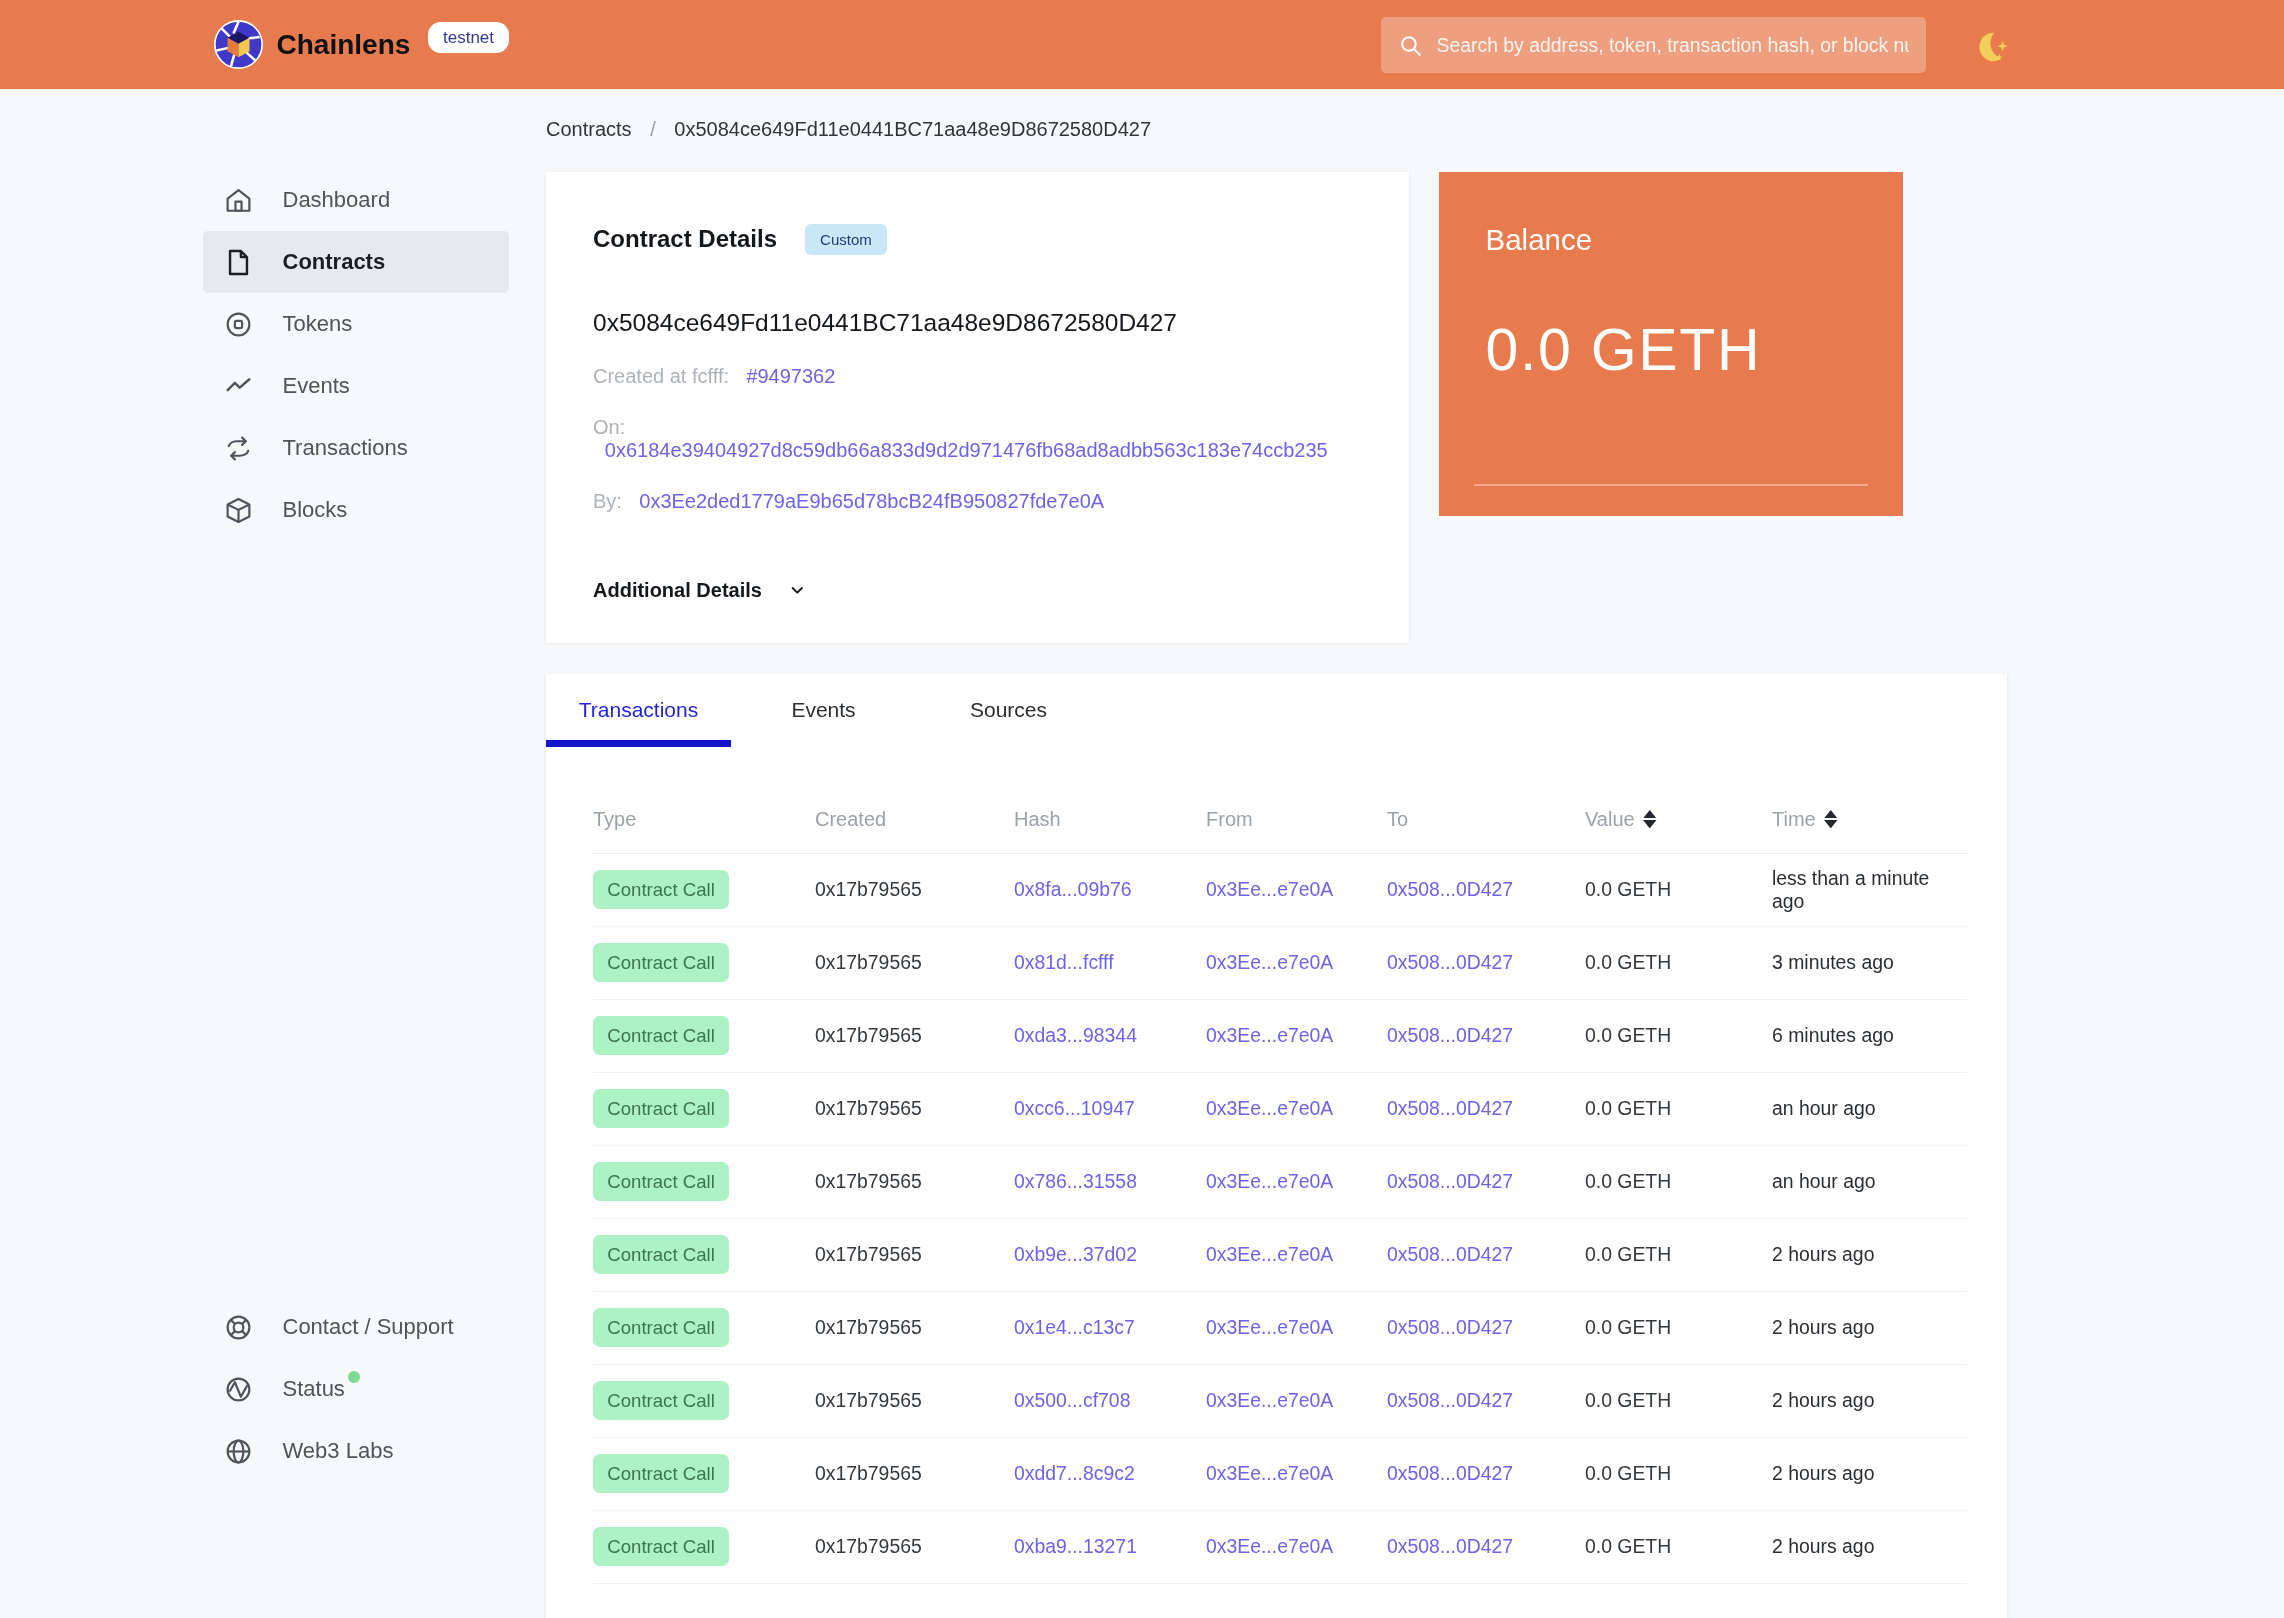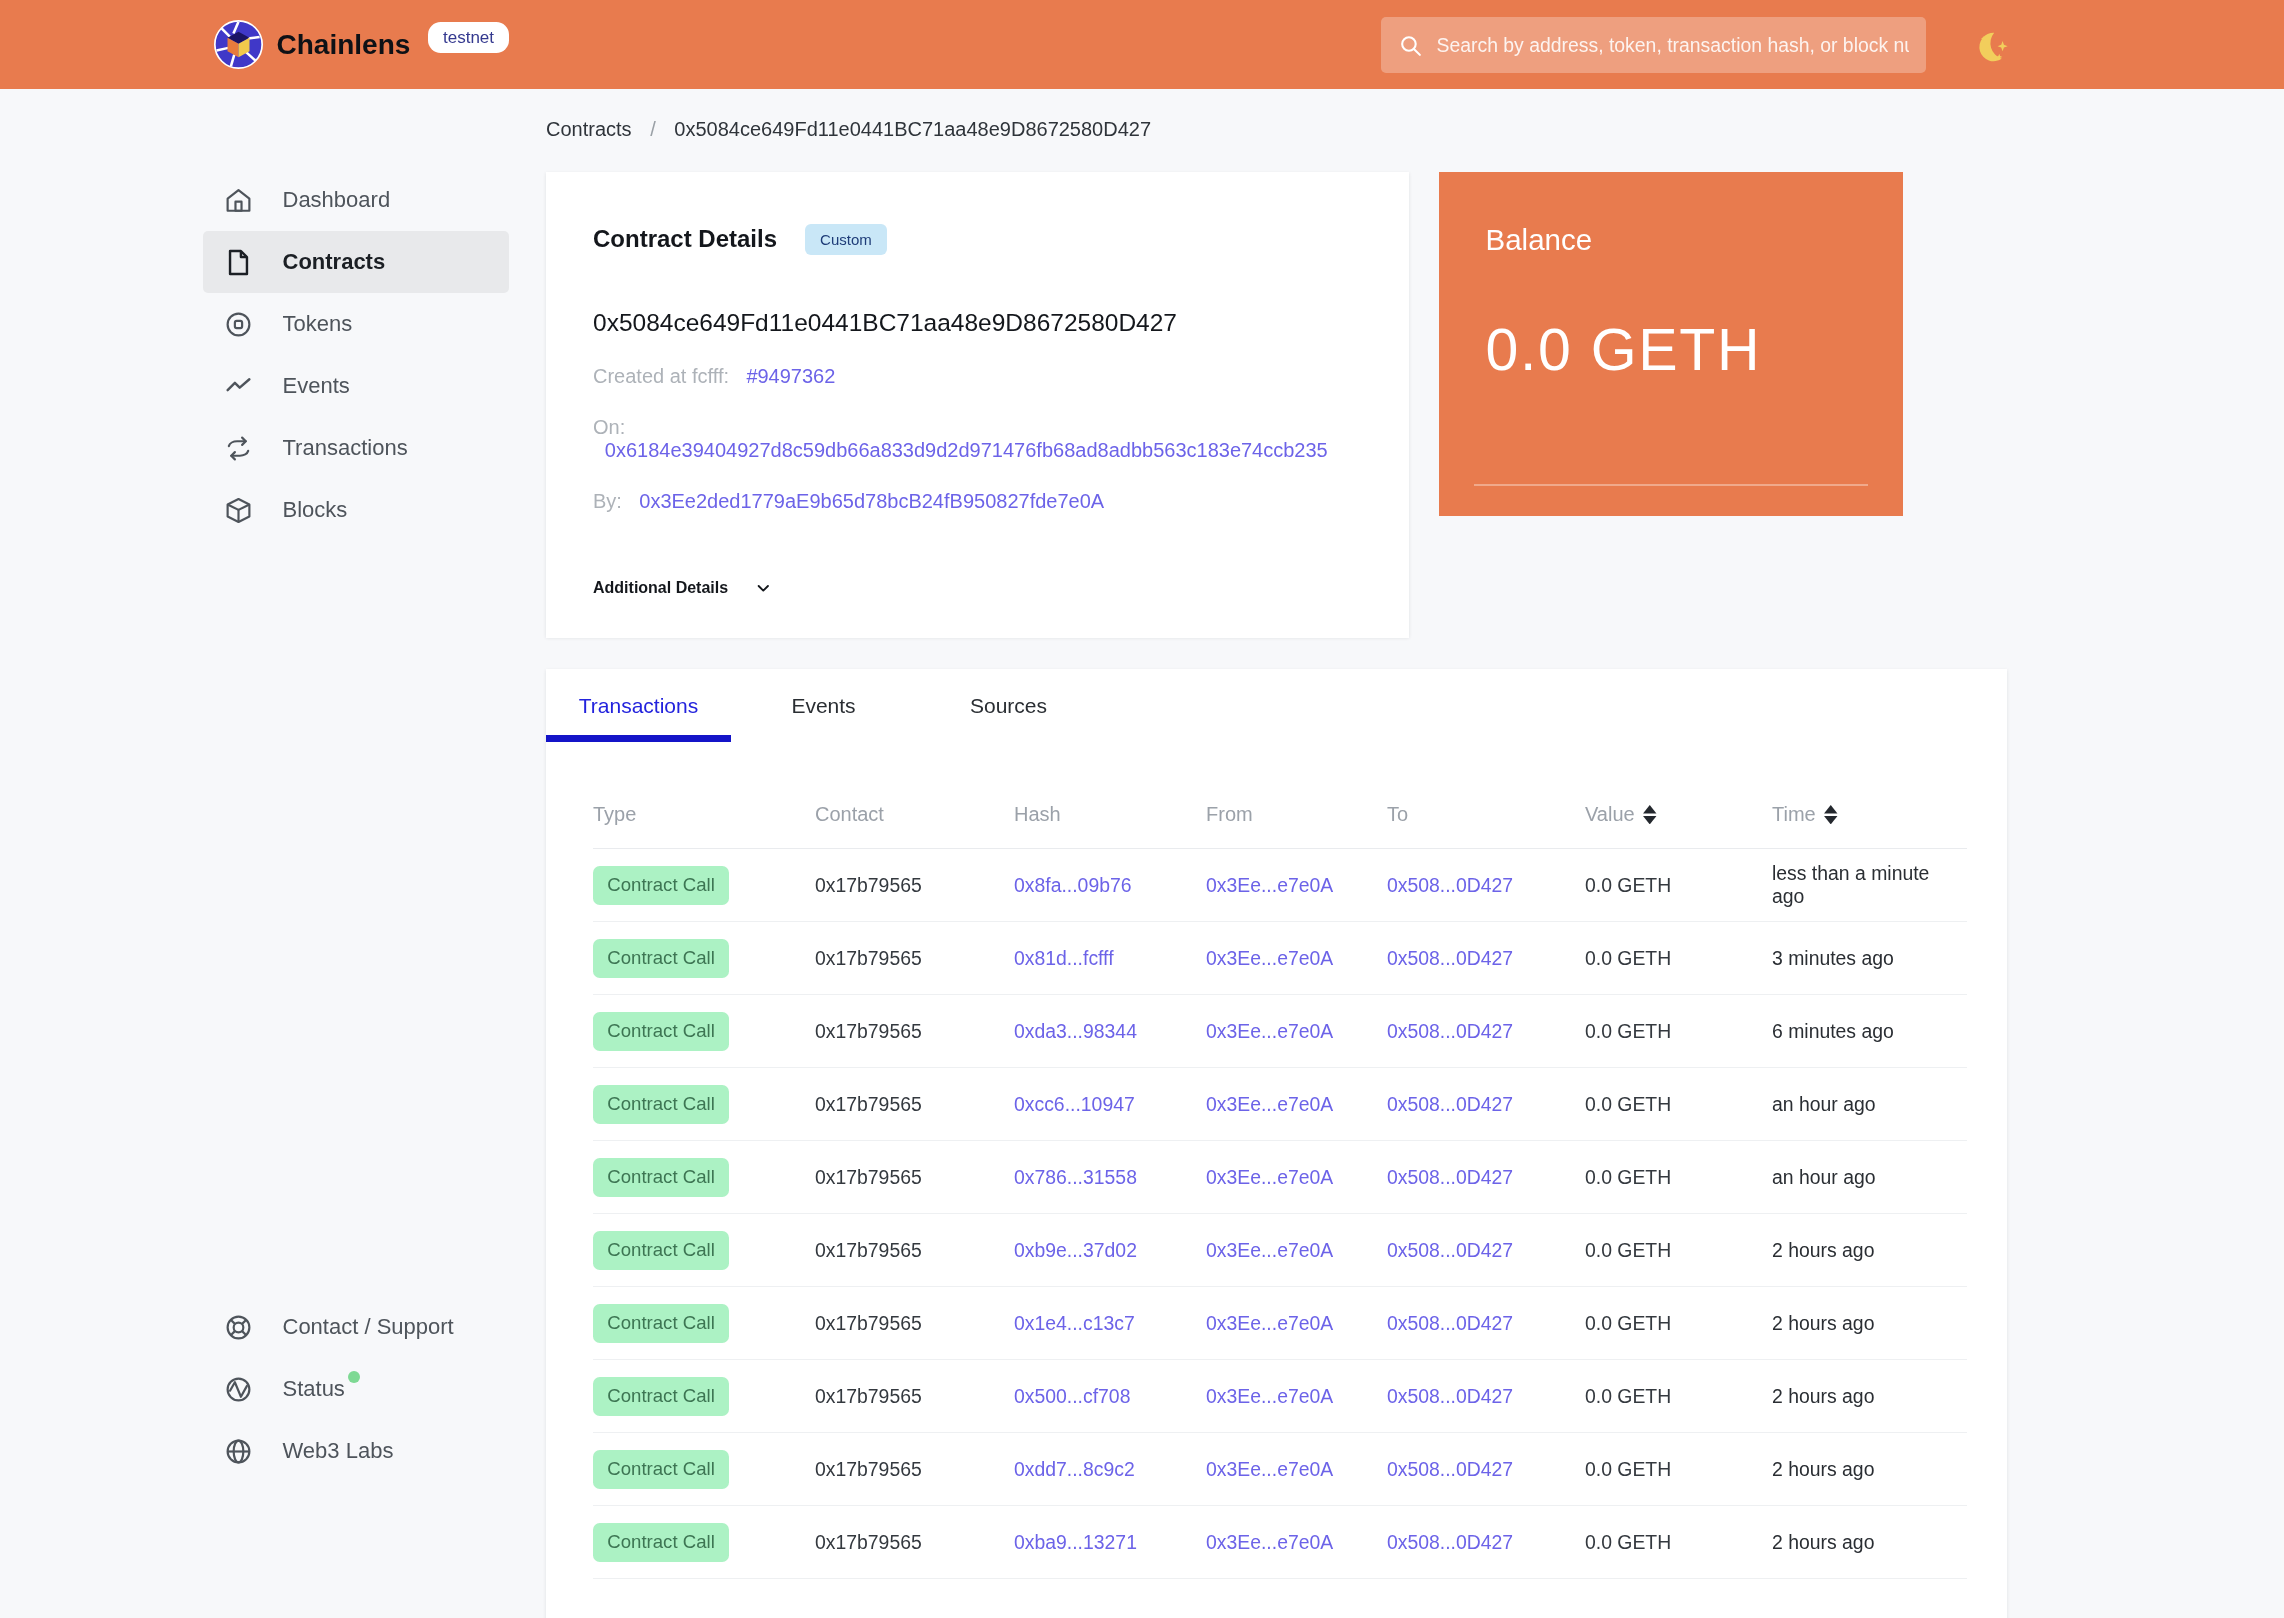--- a/index.html
+++ b/index.html
@@ -74,21 +74,21 @@
   .contract-title { font-size:24px; font-weight:600; color:#14171C; }
   .custom-badge {
     background:#C9E7F7; color:#1E3C78; font-size:15px; font-weight:500;
     border-radius:5.9px; padding:6.8px 15px; margin-left:28px;
   }
   .contract-address { margin-top:54px; font-size:24.5px; color:#14171C; }
   .meta-line { margin-top:28px; font-size:20px; }
   .meta-line .meta-label { color:#ADB2B8; }
   .meta-line a { color:#6C63E8; text-decoration:none; margin-left:11.8px; }
   .additional-details {
-    margin-top:66px; font-size:16px; font-weight:700; color:#14171C;
+    margin-top:66px; font-size:20px; font-weight:700; color:#14171C;
     display:inline-flex; align-items:center; gap:26px; cursor:pointer;
   }
 
   .balance-card {
     width:464px; height:344px; background:#E87B4E; margin-left:29.5px;
     padding:51px 41px 0 47px; position:relative;
   }
   .balance-title { font-size:29.5px; font-weight:500; color:#FFFFFF; }
   .balance-amount { margin-top:59px; font-size:59px; font-weight:300; color:#FFFFFF; letter-spacing:1.7px; }
   .balance-divider {
@@ -331,21 +331,21 @@
   <div class="tx-card">
     <div class="tabs">
       <div class="tab active">Transactions</div>
       <div class="tab">Events</div>
       <div class="tab">Sources</div>
     </div>
 
 
     <div class="tx-grid-head">
       <span class="th">Type</span>
-      <span class="th">Contact</span>
+      <span class="th">Created</span>
       <span class="th">Hash</span>
       <span class="th">From</span>
       <span class="th">To</span>
       <span class="th">
         <span>Value</span>
         <span class="sort-icon">
           <svg width="13.5" height="8.4" viewBox="0 0 16 10">
               <polygon points="8,0 16,10 0,10" fill="#24282E"></polygon>
             </svg>
           <svg width="13.5" height="8.4" viewBox="0 0 16 10">

